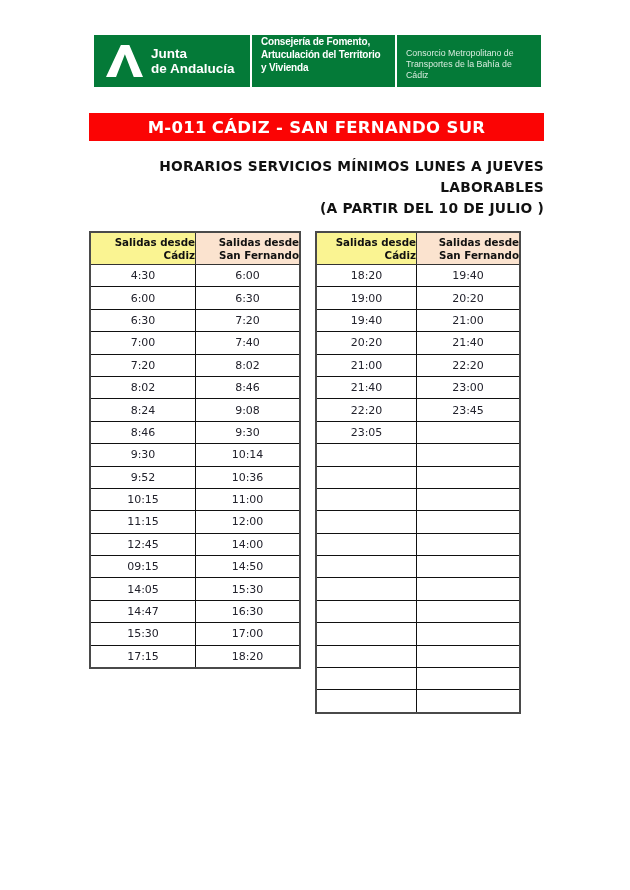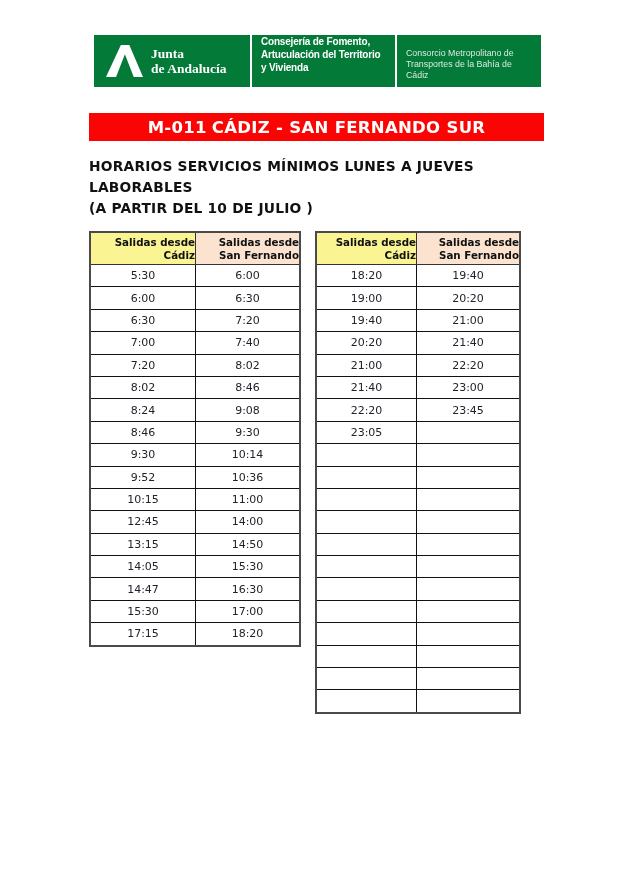--- a/index.html
+++ b/index.html
@@ -20,21 +20,21 @@
     position:absolute;left:94px;top:35px;
     width:447px;height:52px;
     display:flex;align-items:stretch;
   }
   .logo-sec{
     width:156px;display:flex;align-items:center;
     padding-left:12px;box-sizing:border-box;gap:8px;
   }
   .logo-sec svg{display:block;flex:0 0 auto;}
   .logo-text{
-    color:#ffffff;font-family:Liberation Serif, serif;
+    color:#ffffff;font-family:Liberation Sans, sans-serif;
     font-weight:bold;font-size:13.5px;line-height:15.5px;
   }
   .logo-text span{display:block;}
   .vdiv{width:2px;background:#ffffff;flex:0 0 auto;}
   .dept-sec{
     width:143px;box-sizing:border-box;
     padding:0 4px 0 9px;
     color:#ffffff;font-family:"Liberation Sans",sans-serif;
     font-weight:bold;font-size:10px;line-height:13px;
     letter-spacing:-0.2px;white-space:nowrap;
@@ -55,21 +55,21 @@
     width:455px;height:28px;
     display:flex;align-items:center;justify-content:center;
     color:#ffffff;font-weight:bold;font-size:16.5px;
     letter-spacing:0.3px;
   }
   .route-banner .code{margin-right:5px;}
 
   
   .doc-title{
     position:absolute;left:89px;top:156px;width:455px;
-    text-align:left;color:#111111;
+    text-align:right;color:#111111;
     font-weight:bold;font-size:13.8px;line-height:21px;
     letter-spacing:0.2px;
   }
 
   
   table.tt{
     position:absolute;top:231px;
     border-collapse:collapse;table-layout:fixed;
     background:#ffffff;
     border:2px solid #4a4a4a;
@@ -141,21 +141,21 @@
           <span>Cádiz</span>
         </th>
         <th class="w2L" style="background: rgb(251, 227, 207);">
           <span>Salidas desde</span>
           <span>San Fernando</span>
         </th>
       </tr>
     </thead>
     <tbody>
         <tr>
-          <td>5:30</td>
+          <td>4:30</td>
           <td>6:00</td>
         </tr>
         <tr>
           <td>6:00</td>
           <td>6:30</td>
         </tr>
         <tr>
           <td>6:30</td>
           <td>7:20</td>
         </tr>
@@ -185,25 +185,29 @@
         </tr>
         <tr>
           <td>9:52</td>
           <td>10:36</td>
         </tr>
         <tr>
           <td>10:15</td>
           <td>11:00</td>
         </tr>
         <tr>
+          <td>11:15</td>
+          <td>12:00</td>
+        </tr>
+        <tr>
           <td>12:45</td>
           <td>14:00</td>
         </tr>
         <tr>
-          <td>13:15</td>
+          <td>09:15</td>
           <td>14:50</td>
         </tr>
         <tr>
           <td>14:05</td>
           <td>15:30</td>
         </tr>
         <tr>
           <td>14:47</td>
           <td>16:30</td>
         </tr>

